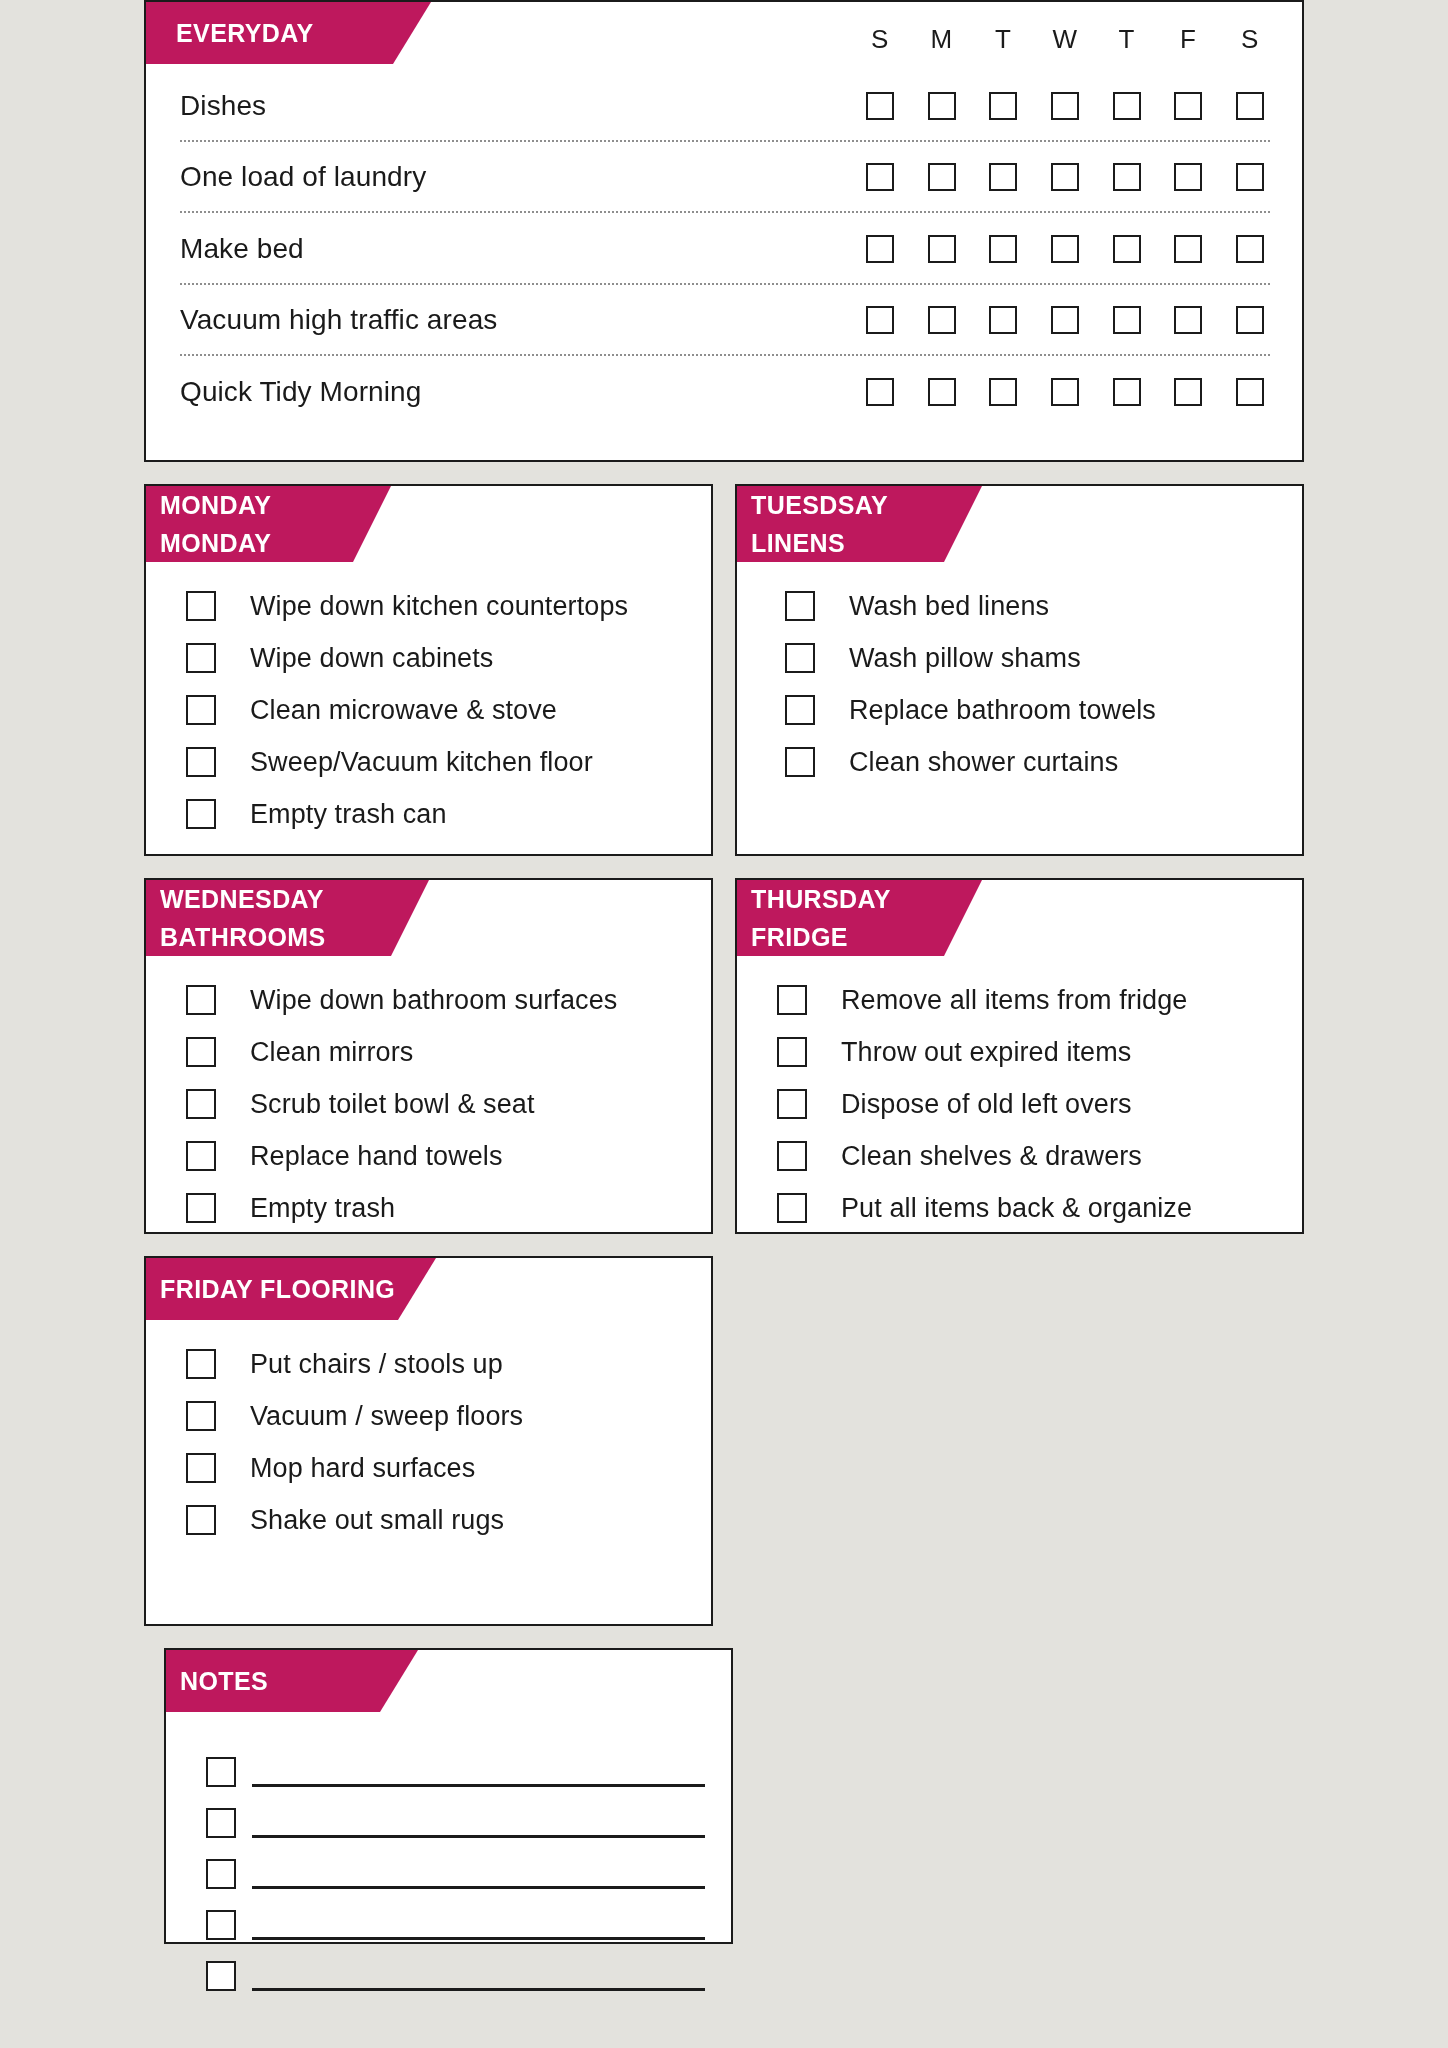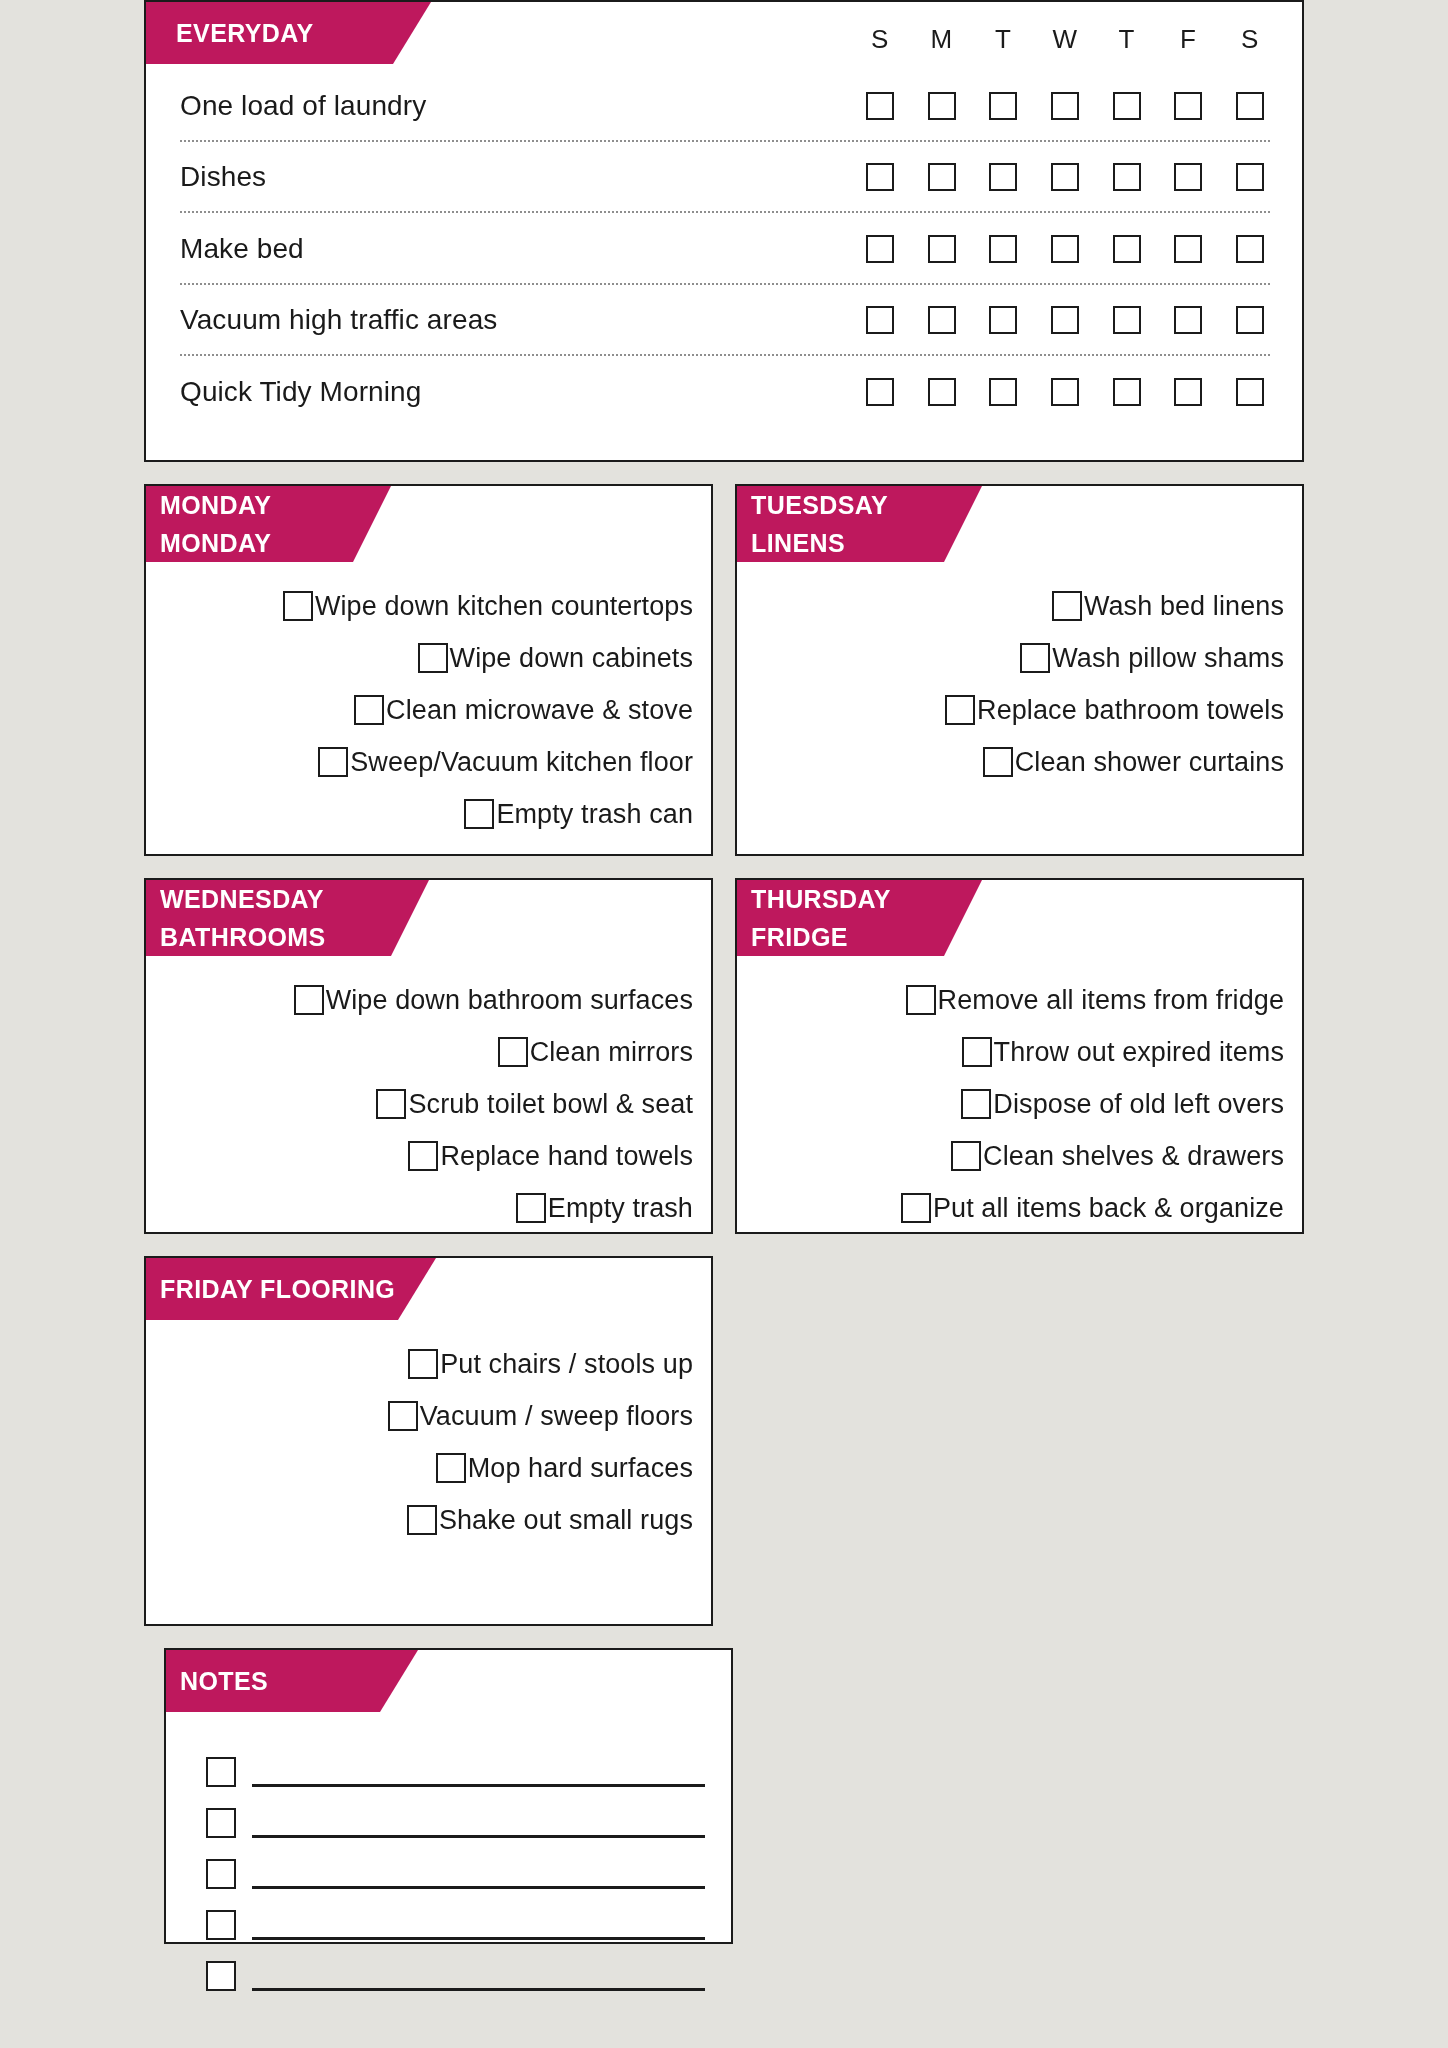--- a/index.html
+++ b/index.html
@@ -157,23 +157,22 @@
   .one-line.notes { width: 252px; height: 62px; }
 
   .task-list {
     padding: 0 18px 22px 40px;
     margin: 0;
     list-style: none;
   }
   .task-list li {
     display: flex;
     align-items: center;
-    gap: 2px;
+    gap: 34px;
     height: 52px;
-    justify-content: flex-end;
   }
   .task-text {
     font-size: 27px;
     color: #1a1a1a;
     letter-spacing: 0.1px;
   }
   .cbox-lg {
     width: 30px;
     height: 30px;
     min-width: 30px;
@@ -231,34 +230,34 @@
       <span>M</span>
       <span>T</span>
       <span>W</span>
       <span>T</span>
       <span>F</span>
       <span>S</span>
     </div>
 
     <div class="everyday-rows" id="everyday-rows">
         <div class="ed-row">
-          <div class="ed-label">One load of laundry</div>
+          <div class="ed-label">Dishes</div>
           <div class="ed-boxes">
             <div class="cbox"></div>
             <div class="cbox"></div>
             <div class="cbox"></div>
             <div class="cbox"></div>
             <div class="cbox"></div>
             <div class="cbox"></div>
             <div class="cbox"></div>
           </div>
           <div class="sep"></div>
         </div>
         <div class="ed-row">
-          <div class="ed-label">Dishes</div>
+          <div class="ed-label">One load of laundry</div>
           <div class="ed-boxes">
             <div class="cbox"></div>
             <div class="cbox"></div>
             <div class="cbox"></div>
             <div class="cbox"></div>
             <div class="cbox"></div>
             <div class="cbox"></div>
             <div class="cbox"></div>
           </div>
           <div class="sep"></div>

